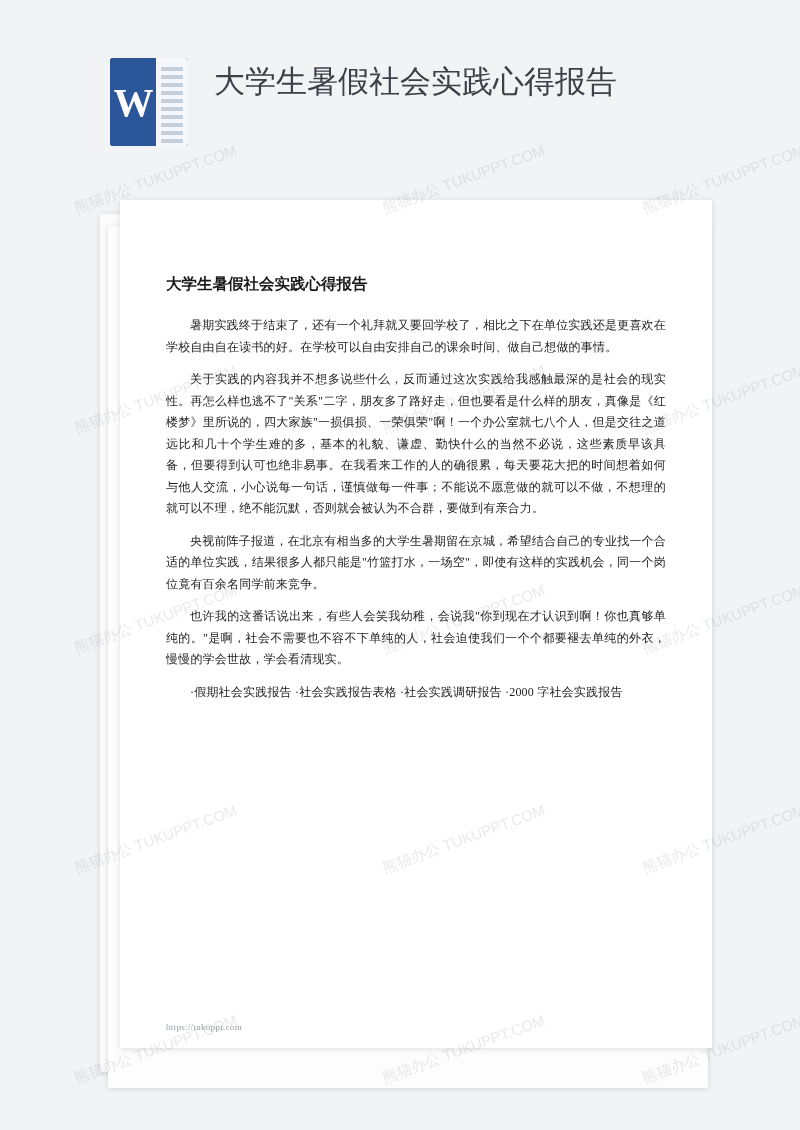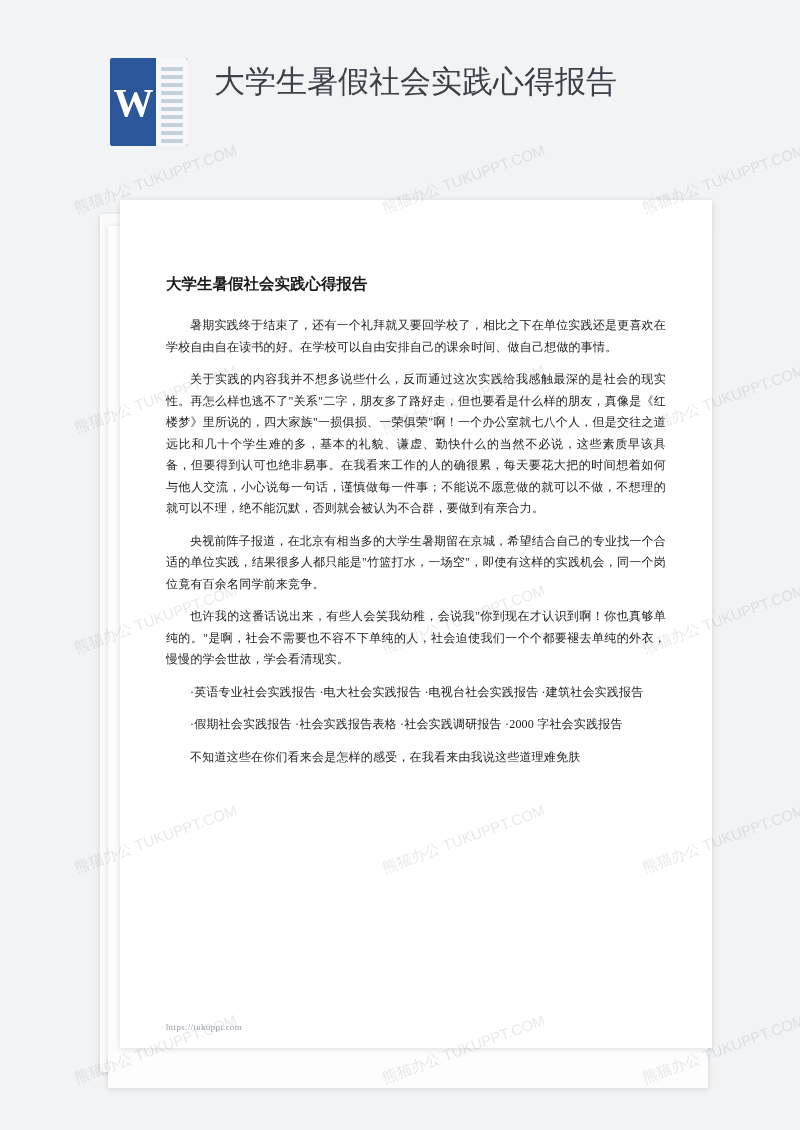--- a/index.html
+++ b/index.html
@@ -187,23 +187,21 @@
 <div class="stack">
   <div class="sheet sheet-back2"></div>
   <div class="sheet sheet-back1"></div>
   <div class="sheet sheet-front">
     <div class="page-inner">
       <div class="page-title">大学生暑假社会实践心得报告</div>
       <p class="para indent">暑期实践终于结束了，还有一个礼拜就又要回学校了，相比之下在单位实践还是更喜欢在学校自由自在读书的好。在学校可以自由安排自己的课余时间、做自己想做的事情。</p>
       <p class="para indent">关于实践的内容我并不想多说些什么，反而通过这次实践给我感触最深的是社会的现实性。再怎么样也逃不了"关系"二字，朋友多了路好走，但也要看是什么样的朋友，真像是《红楼梦》里所说的，四大家族"一损俱损、一荣俱荣"啊！一个办公室就七八个人，但是交往之道远比和几十个学生难的多，基本的礼貌、谦虚、勤快什么的当然不必说，这些素质早该具备，但要得到认可也绝非易事。在我看来工作的人的确很累，每天要花大把的时间想着如何与他人交流，小心说每一句话，谨慎做每一件事；不能说不愿意做的就可以不做，不想理的就可以不理，绝不能沉默，否则就会被认为不合群，要做到有亲合力。</p>
       <p class="para indent">央视前阵子报道，在北京有相当多的大学生暑期留在京城，希望结合自己的专业找一个合适的单位实践，结果很多人都只能是"竹篮打水，一场空"，即使有这样的实践机会，同一个岗位竟有百余名同学前来竞争。</p>
       <p class="para indent">也许我的这番话说出来，有些人会笑我幼稚，会说我"你到现在才认识到啊！你也真够单纯的。"是啊，社会不需要也不容不下单纯的人，社会迫使我们一个个都要褪去单纯的外衣，慢慢的学会世故，学会看清现实。</p>
-      <p class="para indent">·英语专业社会实践报告 ·电大社会实践报告 ·电视台社会实践报告 ·建筑社会实践报告</p>
       <p class="para indent">·假期社会实践报告 ·社会实践报告表格 ·社会实践调研报告 ·2000 字社会实践报告</p>
-      <p class="para indent">不知道这些在你们看来会是怎样的感受，在我看来由我说这些道理难免肤</p>
     </div>
     <div class="watermark-url">https://tukuppt.com</div>
   </div>
 </div>
 
 <div id="watermark-layer">
     <div class="wm" style="left: 72px; top: 200px;">熊猫办公 TUKUPPT.COM</div>
     <div class="wm" style="left: 380px; top: 200px;">熊猫办公 TUKUPPT.COM</div>
     <div class="wm" style="left: 640px; top: 200px;">熊猫办公 TUKUPPT.COM</div>
     <div class="wm" style="left: 72px; top: 420px;">熊猫办公 TUKUPPT.COM</div>

